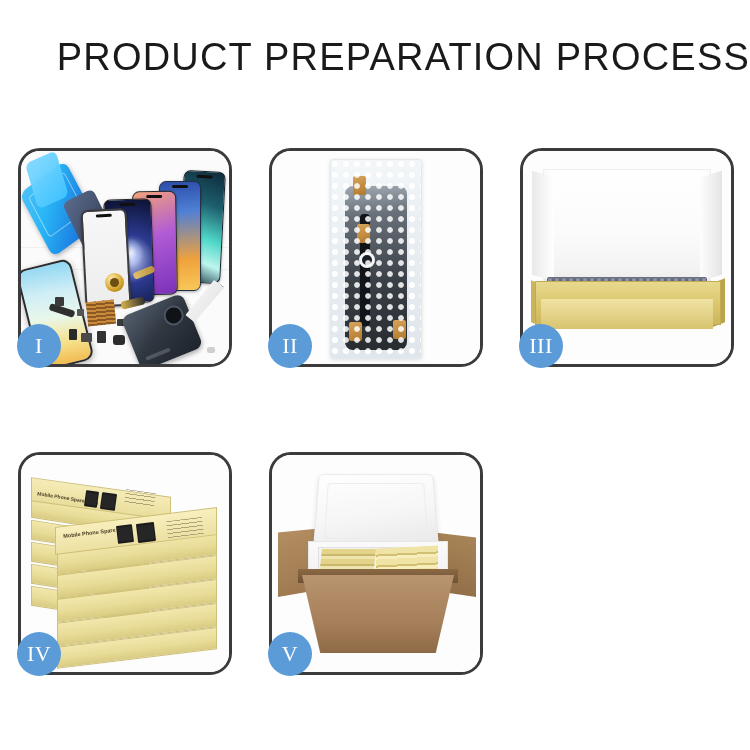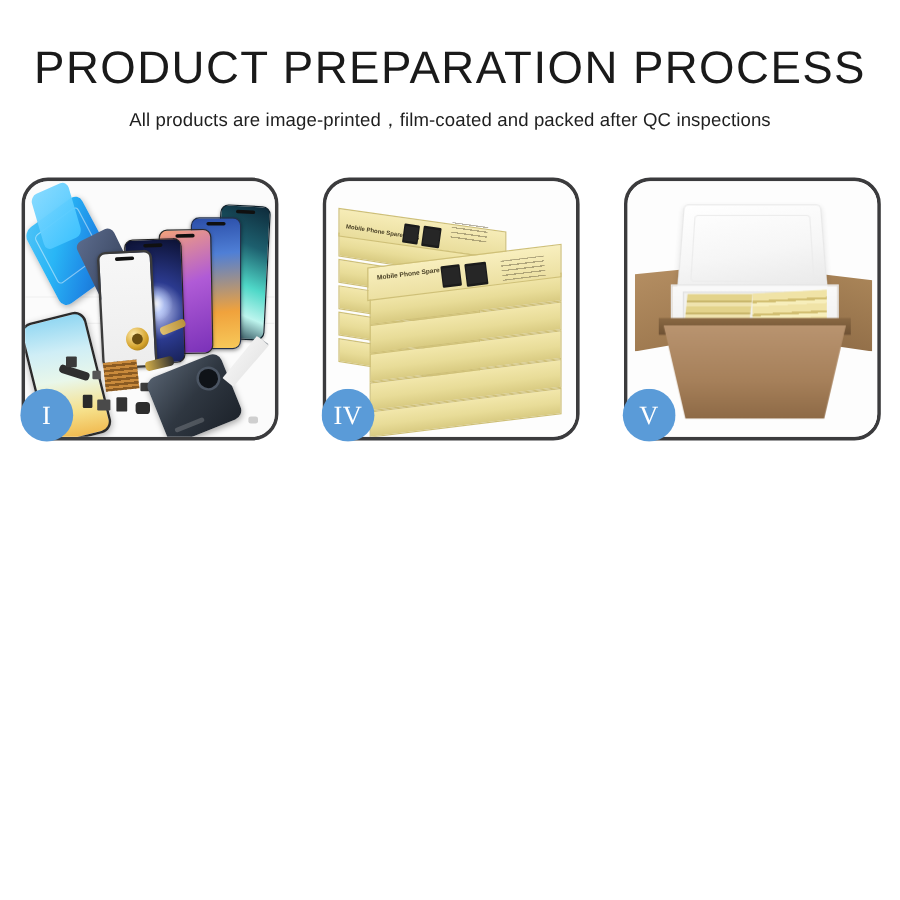--- a/index.html
+++ b/index.html
@@ -9,20 +9,21 @@
     font-family:"Liberation Sans", sans-serif;
   }
   .page { position:relative; width:750px; height:750px; background:#fff; }
 
   
   .header { padding-top:38px; text-align:center; }
   .title {
     font-size:38px; font-weight:400; letter-spacing:1.2px;
     color:#1a1a1a; line-height:1.05;
     font-family:"Liberation Sans", sans-serif;
+    text-align:right;
   }
   .subtitle {
     margin-top:12px; font-size:15.5px; color:#1f1f1f;
     letter-spacing:.1px; font-weight:400;
   }
 
   
   .grid {
     position:absolute; left:18px; top:148px;
     width:716px;
@@ -352,21 +353,20 @@
     position:absolute; background:rgba(120,92,62,.55); border-radius:1px;
   }
 </style>
 </head>
 <body>
 
 <div class="page">
 
   <div class="header">
     <div class="title">PRODUCT PREPARATION PROCESS</div>
-    <div class="subtitle">All products are image-printed，film-coated and packed after QC inspections</div>
   </div>
 
   <div class="grid">
 
     <div class="panel">
       <div class="panel-inner p1">
         <div class="shelf" style="top:96px"></div>
         <div class="shelf" style="top:118px"></div>
         <div class="film"></div>
         <div class="darkph"></div>
@@ -399,21 +399,47 @@
         <div class="part" style="left:96px;top:168px;width:14px;height:7px;background:#3d3d3d;"></div>
         <div class="part" style="left:26px;top:186px;width:10px;height:13px;background:#7fbfe0;border-radius:2px;"></div>
         <div class="part" style="left:56px;top:158px;width:7px;height:7px;background:#555;"></div>
         <div class="housing"></div>
         <div class="tweez"></div>
         <div class="part" style="left:186px;top:196px;width:8px;height:6px;background:#cfcfcf;border-radius:2px;"></div>
       </div>
       <div class="badge">I</div>
     </div>
 
-
+    <div class="panel">
+      <div class="panel-inner p2">
+        <div class="bag">
+          <div class="inner-part"></div>
+          <div class="flexrib"></div>
+          <div class="conn" style="left:28px;top:92px;"></div>
+          <div class="tape" style="left:22px;top:16px;"></div>
+          <div class="tape" style="left:26px;top:64px;"></div>
+          <div class="tape" style="left:18px;top:162px;"></div>
+          <div class="tape" style="left:62px;top:160px;"></div>
+          <div class="bubbles"></div>
+        </div>
+      </div>
+      <div class="badge">II</div>
+    </div>
+
+    <div class="panel">
+      <div class="panel-inner p3">
+        <div class="lid"></div>
+        <div class="trayL"></div>
+        <div class="trayR"></div>
+        <div class="fill"></div>
+        <div class="tray"></div>
+        <div class="trayfront"></div>
+      </div>
+      <div class="badge">III</div>
+    </div>
 
     <div class="panel">
       <div class="panel-inner p4">
 
         <div class="kbox" style="left:10px;top:52px;width:118px;height:20px;transform:skewY(9deg);"></div>
         <div class="kbox" style="left:10px;top:74px;width:118px;height:20px;transform:skewY(9deg);"></div>
         <div class="kbox" style="left:10px;top:96px;width:118px;height:20px;transform:skewY(9deg);"></div>
         <div class="kbox" style="left:10px;top:118px;width:118px;height:20px;transform:skewY(9deg);"></div>
         <div class="kbox" style="left:10px;top:140px;width:118px;height:20px;transform:skewY(9deg);"></div>
 

